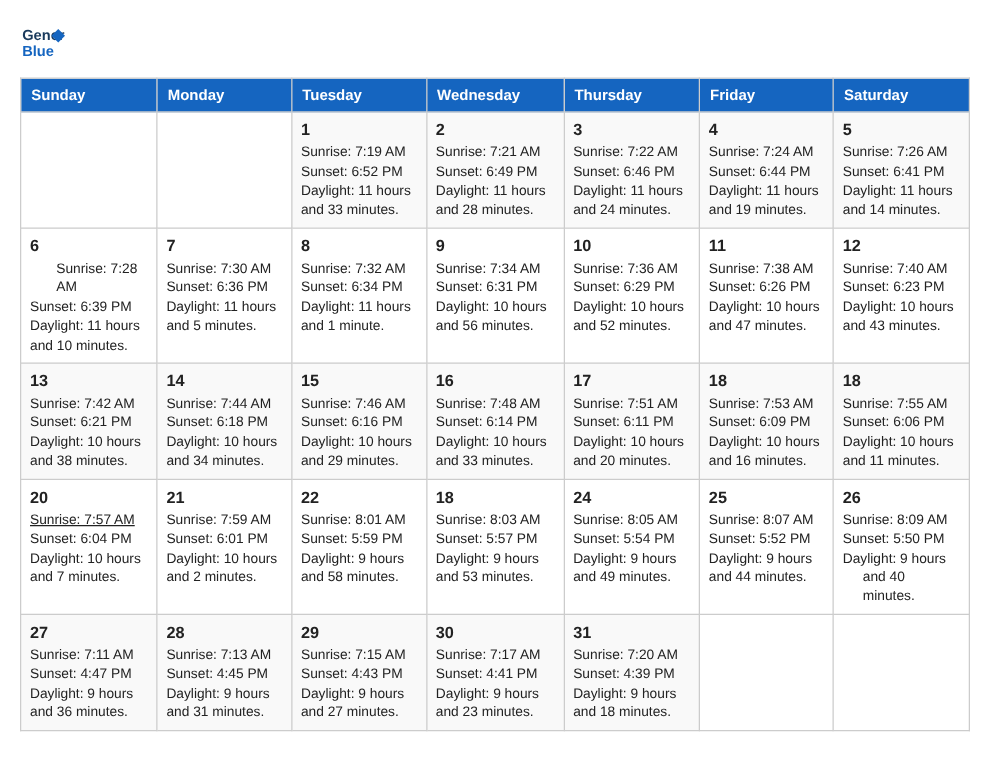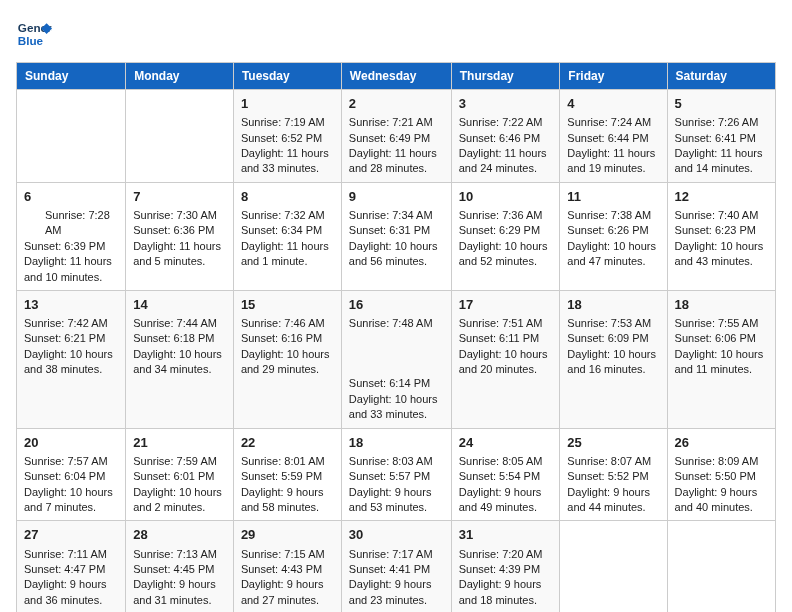--- a/index.html
+++ b/index.html
@@ -212,21 +212,21 @@
         <td>
           <span class="day-num">15</span>
           <span style="display: block;">Sunrise: 7:46 AM</span>
           <span style="display: block;">Sunset: 6:16 PM</span>
           <span style="display: block;">Daylight: 10 hours</span>
           <span style="display: block;">and 29 minutes.</span>
         </td>
         <td>
           <span class="day-num">16</span>
           <span style="display: block;">Sunrise: 7:48 AM</span>
-          <span style="display: block; margin-top: 45px;">Sunset: 6:14 PM</span>
+          <span style="display: block;">Sunset: 6:14 PM</span>
           <span style="display: block;">Daylight: 10 hours</span>
           <span style="display: block;">and 33 minutes.</span>
         </td>
         <td>
           <span class="day-num">17</span>
           <span style="display: block;">Sunrise: 7:51 AM</span>
           <span style="display: block;">Sunset: 6:11 PM</span>
           <span style="display: block;">Daylight: 10 hours</span>
           <span style="display: block;">and 20 minutes.</span>
         </td>
@@ -241,21 +241,21 @@
           <span class="day-num">18</span>
           <span style="display: block;">Sunrise: 7:55 AM</span>
           <span style="display: block;">Sunset: 6:06 PM</span>
           <span style="display: block;">Daylight: 10 hours</span>
           <span style="display: block;">and 11 minutes.</span>
         </td>
       </tr>
       <tr>
         <td>
           <span class="day-num">20</span>
-          <span style="display: block;">Sunrise: 7:57 AM</span>
+          <span style="display: block; text-decoration: underline;">Sunrise: 7:57 AM</span>
           <span style="display: block;">Sunset: 6:04 PM</span>
           <span style="display: block;">Daylight: 10 hours</span>
           <span style="display: block;">and 7 minutes.</span>
         </td>
         <td>
           <span class="day-num">21</span>
           <span style="display: block;">Sunrise: 7:59 AM</span>
           <span style="display: block;">Sunset: 6:01 PM</span>
           <span style="display: block;">Daylight: 10 hours</span>
           <span style="display: block;">and 2 minutes.</span>
@@ -286,21 +286,21 @@
           <span style="display: block;">Sunrise: 8:07 AM</span>
           <span style="display: block;">Sunset: 5:52 PM</span>
           <span style="display: block;">Daylight: 9 hours</span>
           <span style="display: block;">and 44 minutes.</span>
         </td>
         <td>
           <span class="day-num">26</span>
           <span style="display: block;">Sunrise: 8:09 AM</span>
           <span style="display: block;">Sunset: 5:50 PM</span>
           <span style="display: block;">Daylight: 9 hours</span>
-          <span style="display: block;">and 40 minutes.</span>
+          <span style="display: block; margin-left: 16px;">and 40 minutes.</span>
         </td>
       </tr>
       <tr>
         <td>
           <span class="day-num">27</span>
           <span style="display: block;">Sunrise: 7:11 AM</span>
           <span style="display: block;">Sunset: 4:47 PM</span>
           <span style="display: block;">Daylight: 9 hours</span>
           <span style="display: block;">and 36 minutes.</span>
         </td>

